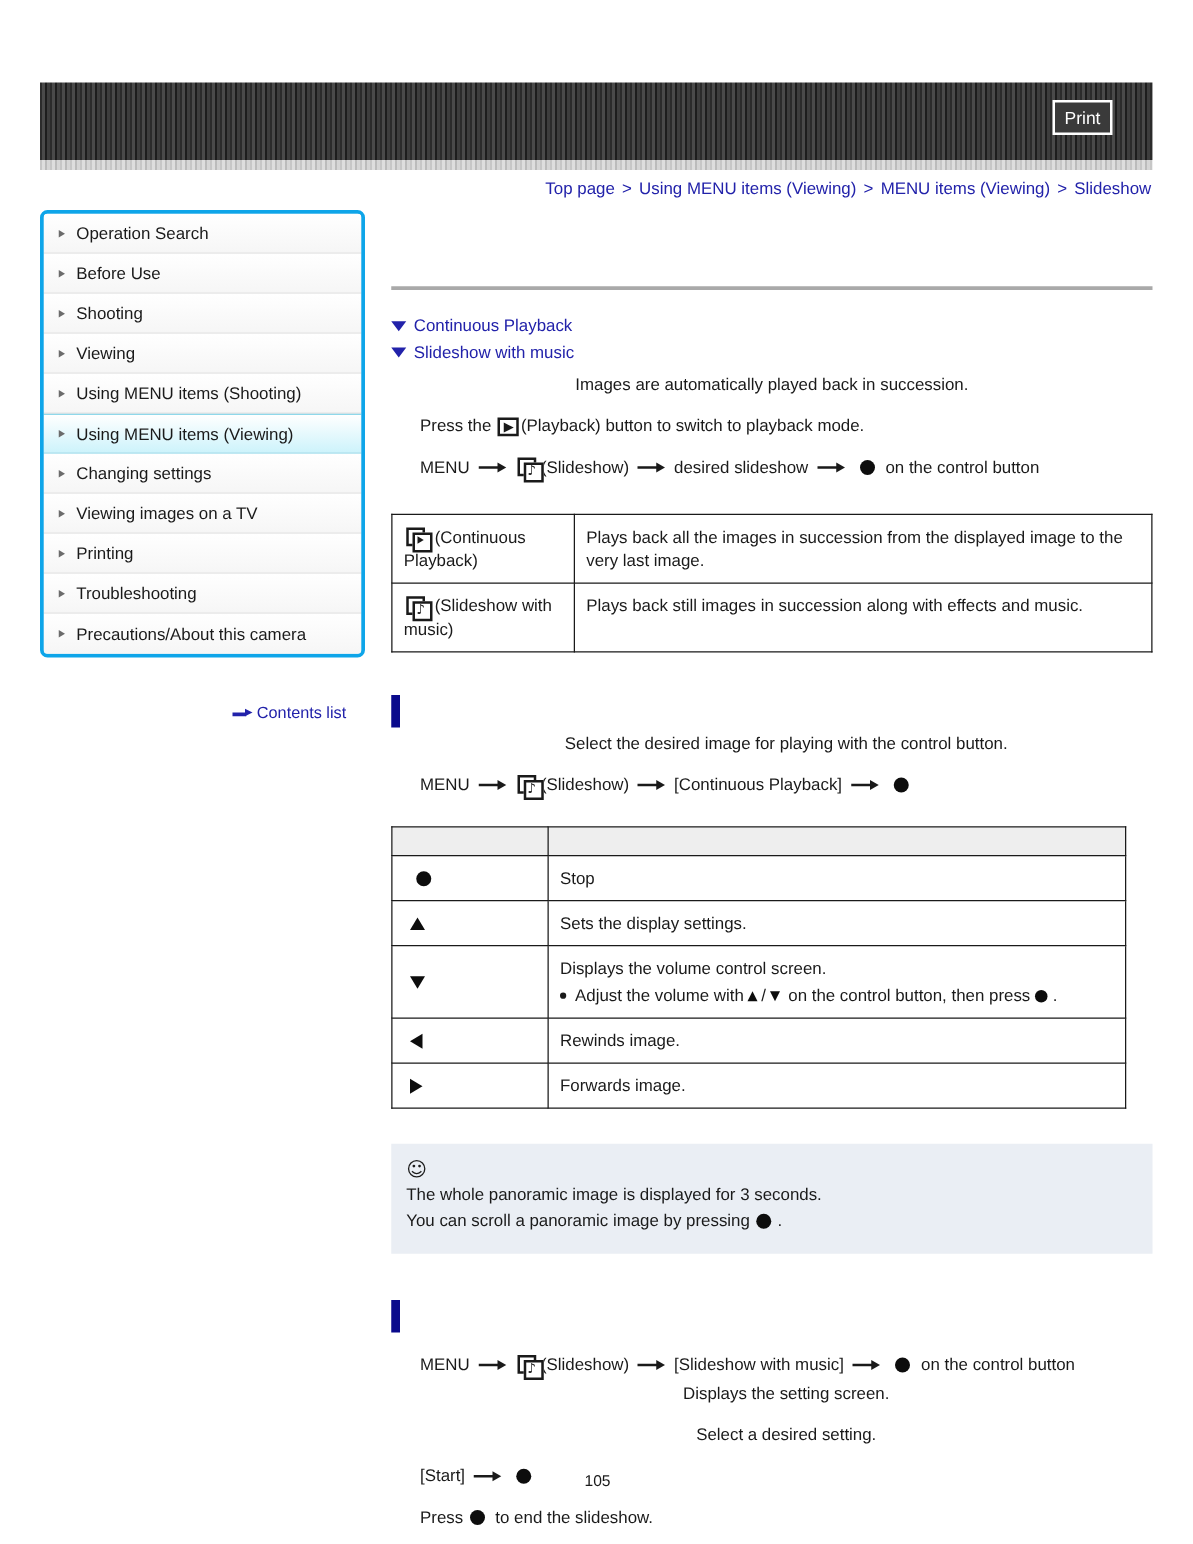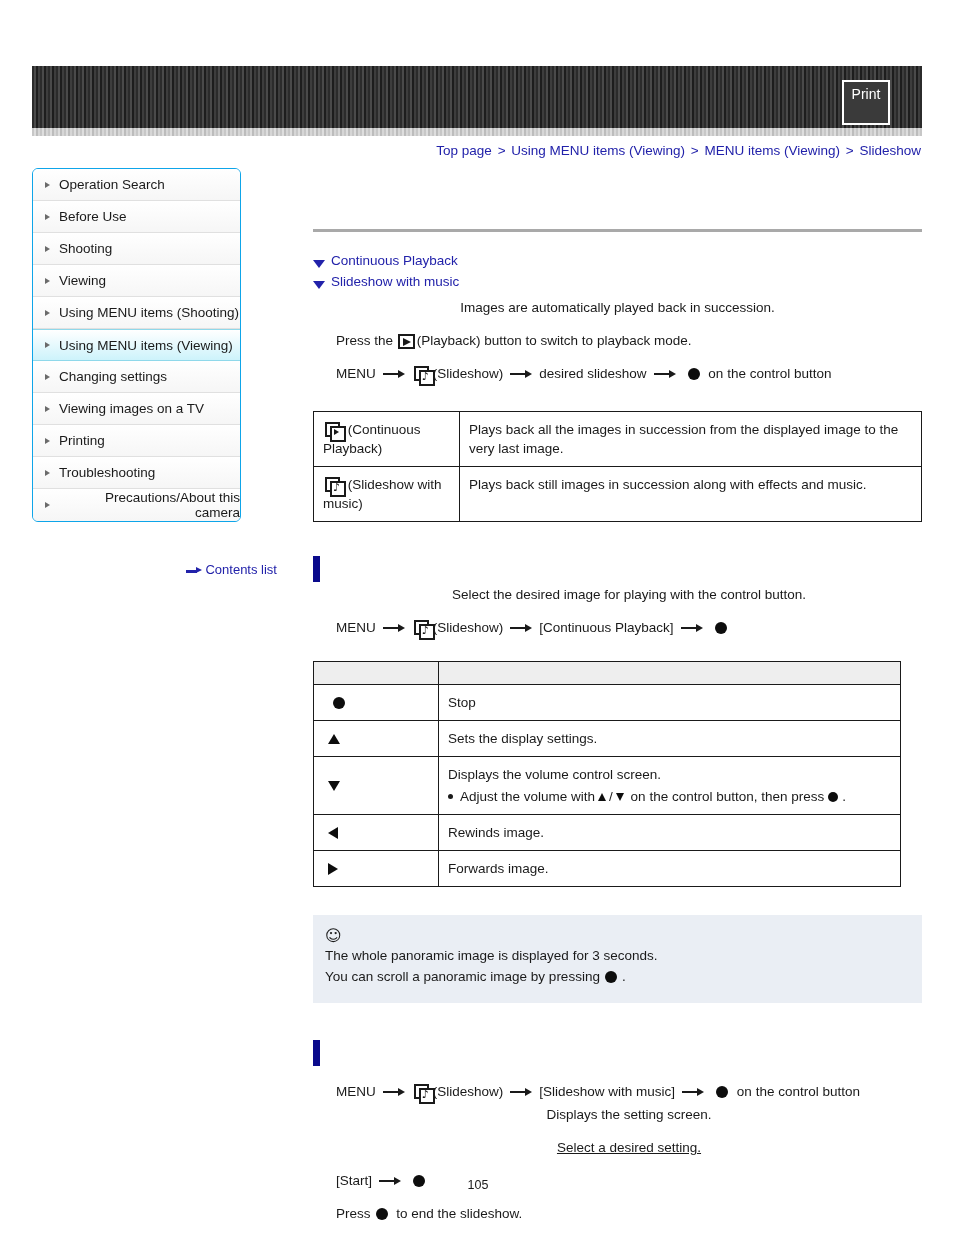--- a/index.html
+++ b/index.html
@@ -41,21 +41,21 @@
         #bdbdbd 0px, #bdbdbd 2px,
         #d8d8d8 2px, #d8d8d8 4px,
         #b0b0b0 4px, #b0b0b0 6px,
         #cfcfcf 6px, #cfcfcf 8px
       );
     opacity: .85;
   }
   #print-button {
     position: absolute;
     right: 32px; top: 14px;
-    width: 48px; height: 45px;
+    width: 48px; height: 28px;
     border: 2px solid #ffffff;
     background: #3a3a3a;
     color: #ffffff;
     font-size: 14px;
     line-height: 24px;
     text-align: center;
     cursor: pointer;
     z-index: 3;
   }
 
@@ -68,22 +68,22 @@
     color: #2323b0;
     white-space: nowrap;
   }
   #breadcrumb .crumb { color: #2222aa; cursor: pointer; }
   #breadcrumb .sep { color: #2222aa; padding: 0 2px; }
 
   
   #sidebar {
     position: absolute;
     left: 32px; top: 168px;
-    width: 209px;
-    border: 1px solid #0ea5e9;
+    width: 260px;
+    border: 3px solid #0ea5e9;
     border-radius: 6px;
     background: #fbfbfb;
     overflow: hidden;
   }
   .nav-item {
     height: 32px;
     display: flex;
     align-items: center;
     padding-left: 12px;
     border-bottom: 1px solid #e0e0e0;
@@ -148,21 +148,21 @@
     background: #a9a9a9;
     margin-top: 61px;
     margin-bottom: 21px;
   }
   .anchor-link {
     font-size: 13.5px;
     color: #2222aa;
     margin-bottom: 6px;
     cursor: pointer;
     display: flex;
-    align-items: flex-end;
+    align-items: center;
   }
   .tri-down-blue {
     display: inline-block;
     width: 0; height: 0;
     border-top: 8px solid #2222aa;
     border-left: 6px solid transparent;
     border-right: 6px solid transparent;
     margin-right: 6px;
   }
   .body-text {
@@ -623,21 +623,21 @@
       </span>
     <span>(Slideshow)</span>
     <span class="arrow-step"></span>
     <span>[Slideshow with music]</span>
     <span class="arrow-step"></span>
     <span class="dot-icon"></span>&nbsp;
     <span>on the control button</span>
   </div>
 
   <div class="body-text indent" style="margin-top:3px;">Displays the setting screen.</div>
-  <div class="body-text indent" style="margin-top:13px;text-decoration:underline;">Select a desired setting.</div>
+  <div class="body-text indent" style="margin-top:13px;">Select a desired setting.</div>
 
   <div class="step-line">
     <span>[Start]</span>
     <span class="arrow-step"></span>
     <span class="dot-icon"></span>
   </div>
 
   <div class="step-line">
     <span>Press</span>
     <span class="dot-icon"></span>&nbsp;

